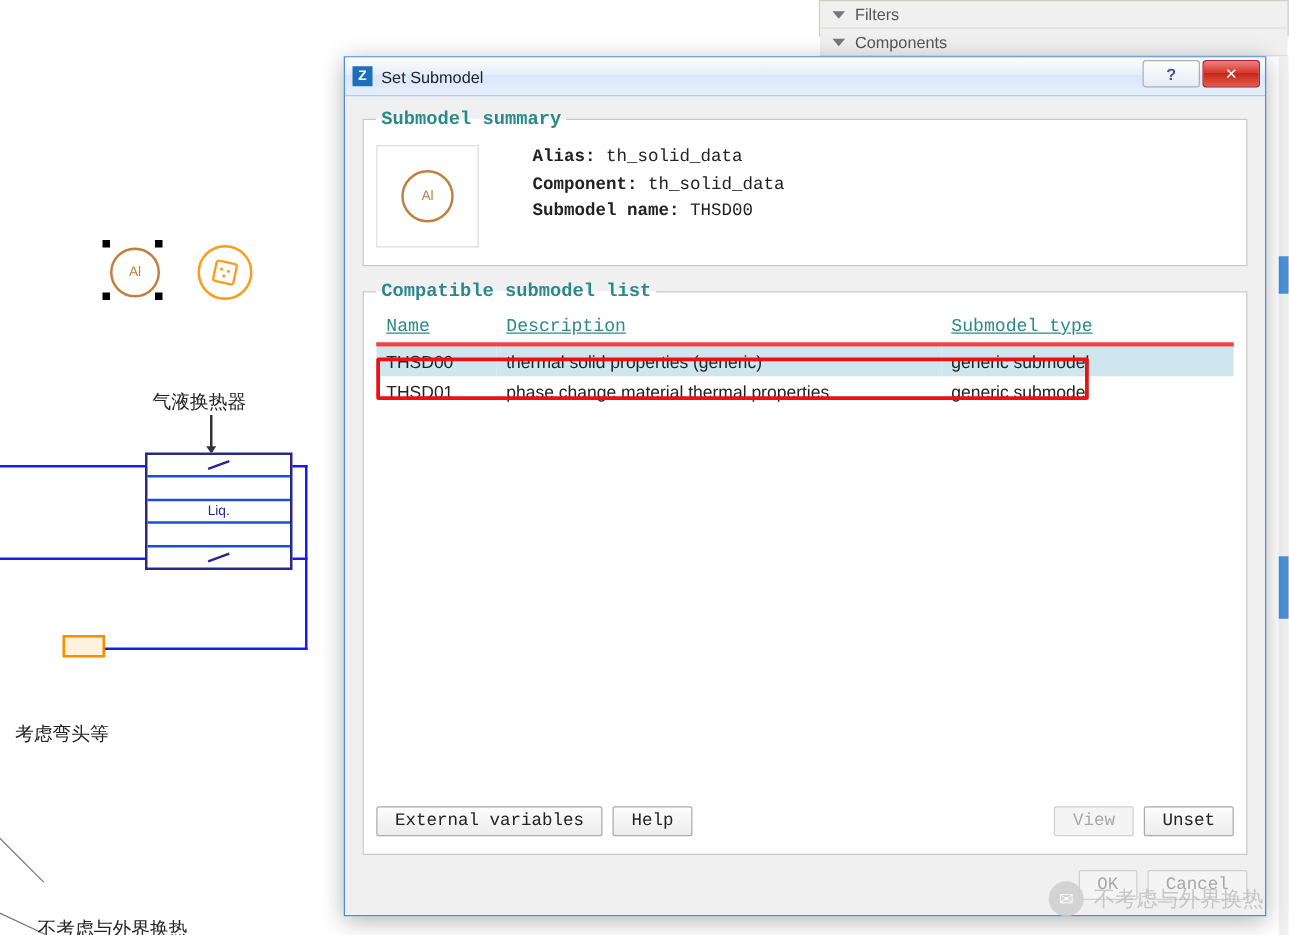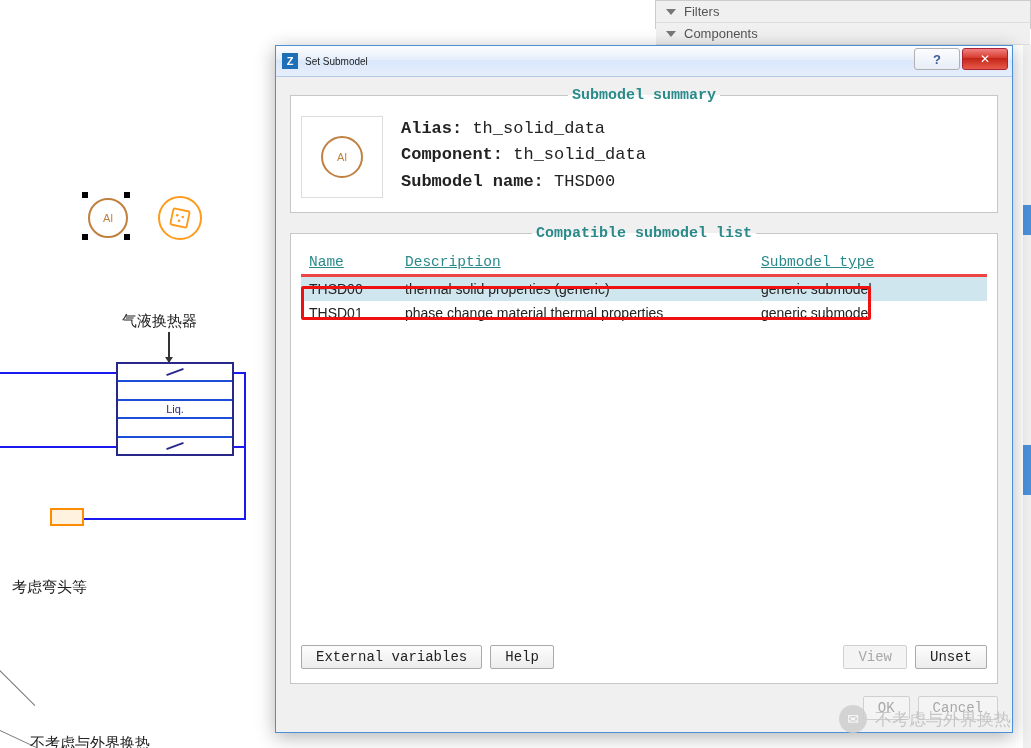--- a/index.html
+++ b/index.html
@@ -168,21 +168,21 @@
   }
   .titlebar .appicon {
     width:16px; height:16px;
     background:#1d6fb7;
     color:#fff;
     font:bold 11px/16px Arial;
     text-align:center;
     margin-right:7px;
   }
   .titlebar .title {
-    font-size:10px; color:#222;
+    font-size:13px; color:#222;
   }
   .win-btns {
     position:absolute; right:4px; top:2px;
     display:flex;
   }
   .win-btn {
     width:44px; height:20px;
     display:flex; align-items:center; justify-content:center;
     font-family:Arial; color:#444;
     border:1px solid #b0b0b0;
@@ -215,21 +215,20 @@
     background:#fff;
     margin:0;
     padding:8px 10px 14px 10px;
   }
   fieldset.panel > legend {
     font-family:"Courier New",monospace;
     font-size:15px;
     color:#2a8a8a;
     font-weight:bold;
     padding:0 4px;
-    text-align:center;
   }
 
   .summary-row {
     display:flex;
     gap:18px;
     align-items:flex-start;
     padding-top:4px;
   }
   .summary-icon {
     width:80px; height:80px;
@@ -237,23 +236,24 @@
     display:flex; align-items:center; justify-content:center;
   }
   .summary-icon .ring {
     width:38px; height:38px; border-radius:50%;
     border:2px solid #c08040;
     display:flex; align-items:center; justify-content:center;
     font-size:11px; color:#c08040; font-family:Arial;
   }
   .summary-text {
     font-family:"Courier New",monospace;
-    font-size:17px;
+    font-size:14px;
     color:#222;
     line-height:1.55;
+    margin-left:25px;
   }
   .summary-text b { font-weight:bold; }
 
   
   .list-panel {
     flex:1;
     display:flex;
     flex-direction:column;
     min-height:0;
     gap:37px;

